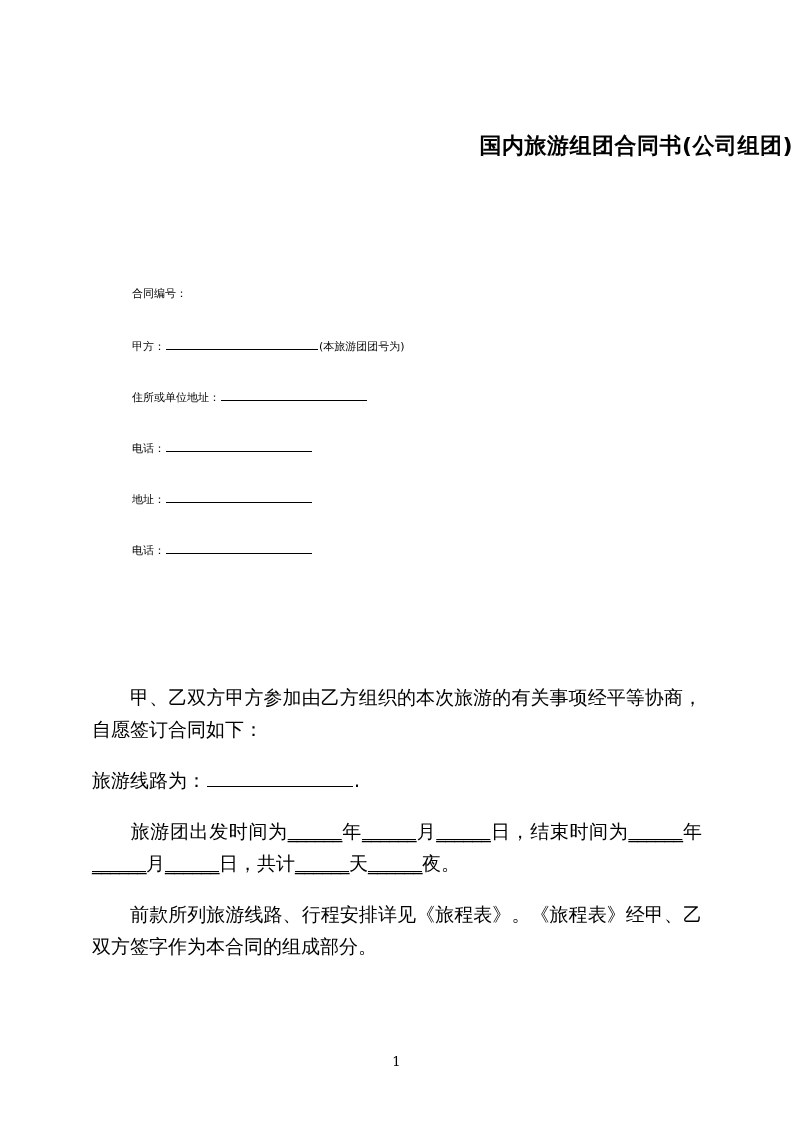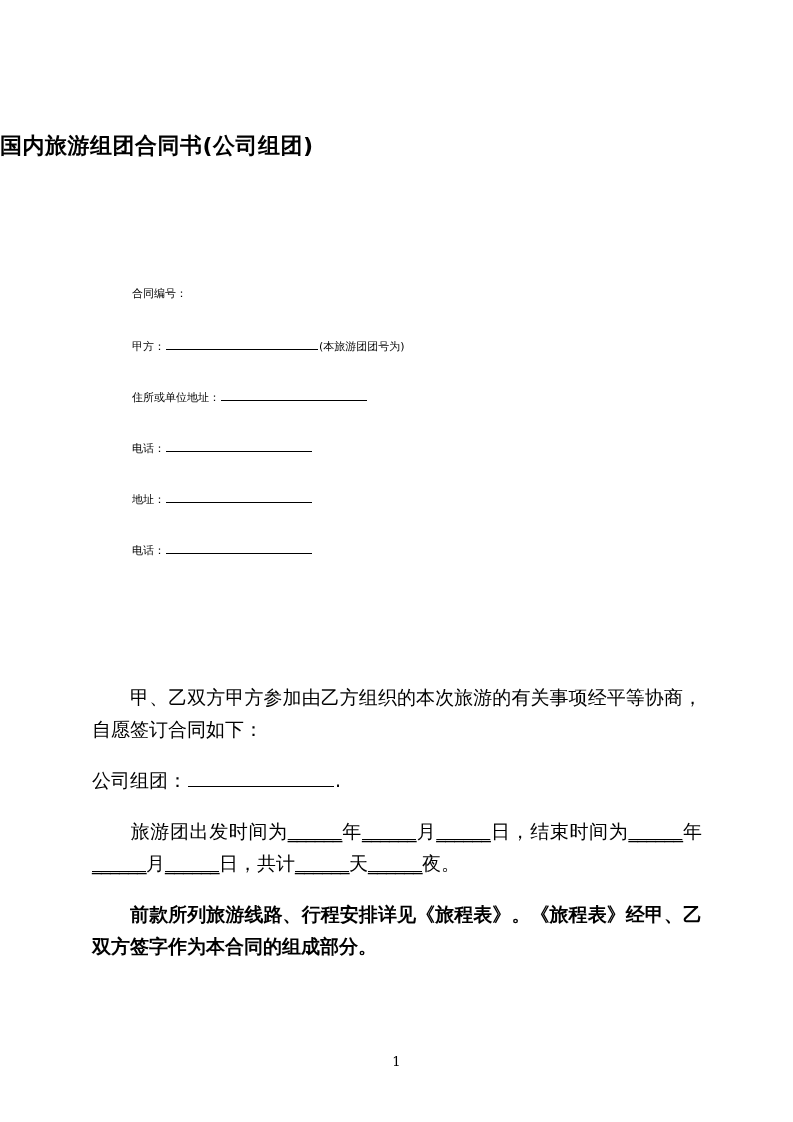--- a/index.html
+++ b/index.html
@@ -20,21 +20,21 @@
     position: absolute;
     inset: 0;
   }
 
   
   .doc-title {
     position: absolute;
     left: 0;
     right: 0;
     top: 133px;
-    text-align: left;
+    text-align: right;
     font-size: 22px;
     font-weight: bold;
     letter-spacing: 0.5px;
     line-height: 1.2;
     white-space: nowrap;
   }
 
   
   .field-block {
     position: absolute;
@@ -67,21 +67,21 @@
     top: 662px;
     width: 610px;
   }
   .para {
     font-size: 19px;
     line-height: 32px;
     margin-bottom: 18px;
     text-align: justify;
     text-justify: inter-character;
   }
-  .para:last-child { margin-bottom: 16px; font-weight: bold; }
+  .para:last-child { margin-bottom: 16px; }
   .indent { display: inline-block; width: 2em; }
 
   
   .ublank {
     text-decoration: underline;
     letter-spacing: -0.5px;
   }
 
   
   .page-number {
@@ -129,21 +129,21 @@
       <span class="field-label">电话：</span><span class="blank blank-mid"></span>
     </div>
 
   </div>
 
   <div class="body-block">
 
     <p class="para"><span class="indent"></span><span>甲、乙双方甲方参加由乙方组织的本次旅游的有关事项经平等协商，自愿签订合同如下：</span></p>
 
 
-    <p class="para"><span>公司组团：</span><span class="blank blank-mid"></span><span>.</span></p>
+    <p class="para"><span>旅游线路为：</span><span class="blank blank-mid"></span><span>.</span></p>
 
     <p class="para"><span class="indent"></span><span>旅游团出发时间为</span><span class="ublank">______</span><span>年</span><span class="ublank">______</span><span>月</span><span class="ublank">______</span><span>日，结束时间为</span><span class="ublank">______</span><span>年</span><span class="ublank">______</span><span>月</span><span class="ublank">______</span><span>日，共计</span><span class="ublank">______</span><span>天</span><span class="ublank">______</span><span>夜。</span></p>
 
     <p class="para"><span class="indent"></span><span>前款所列旅游线路、行程安排详见《旅程表》。《旅程表》经甲、乙双方签字作为本合同的组成部分。</span></p>
 
   </div>
 
   <div class="page-number">1</div>
 
 </div>

